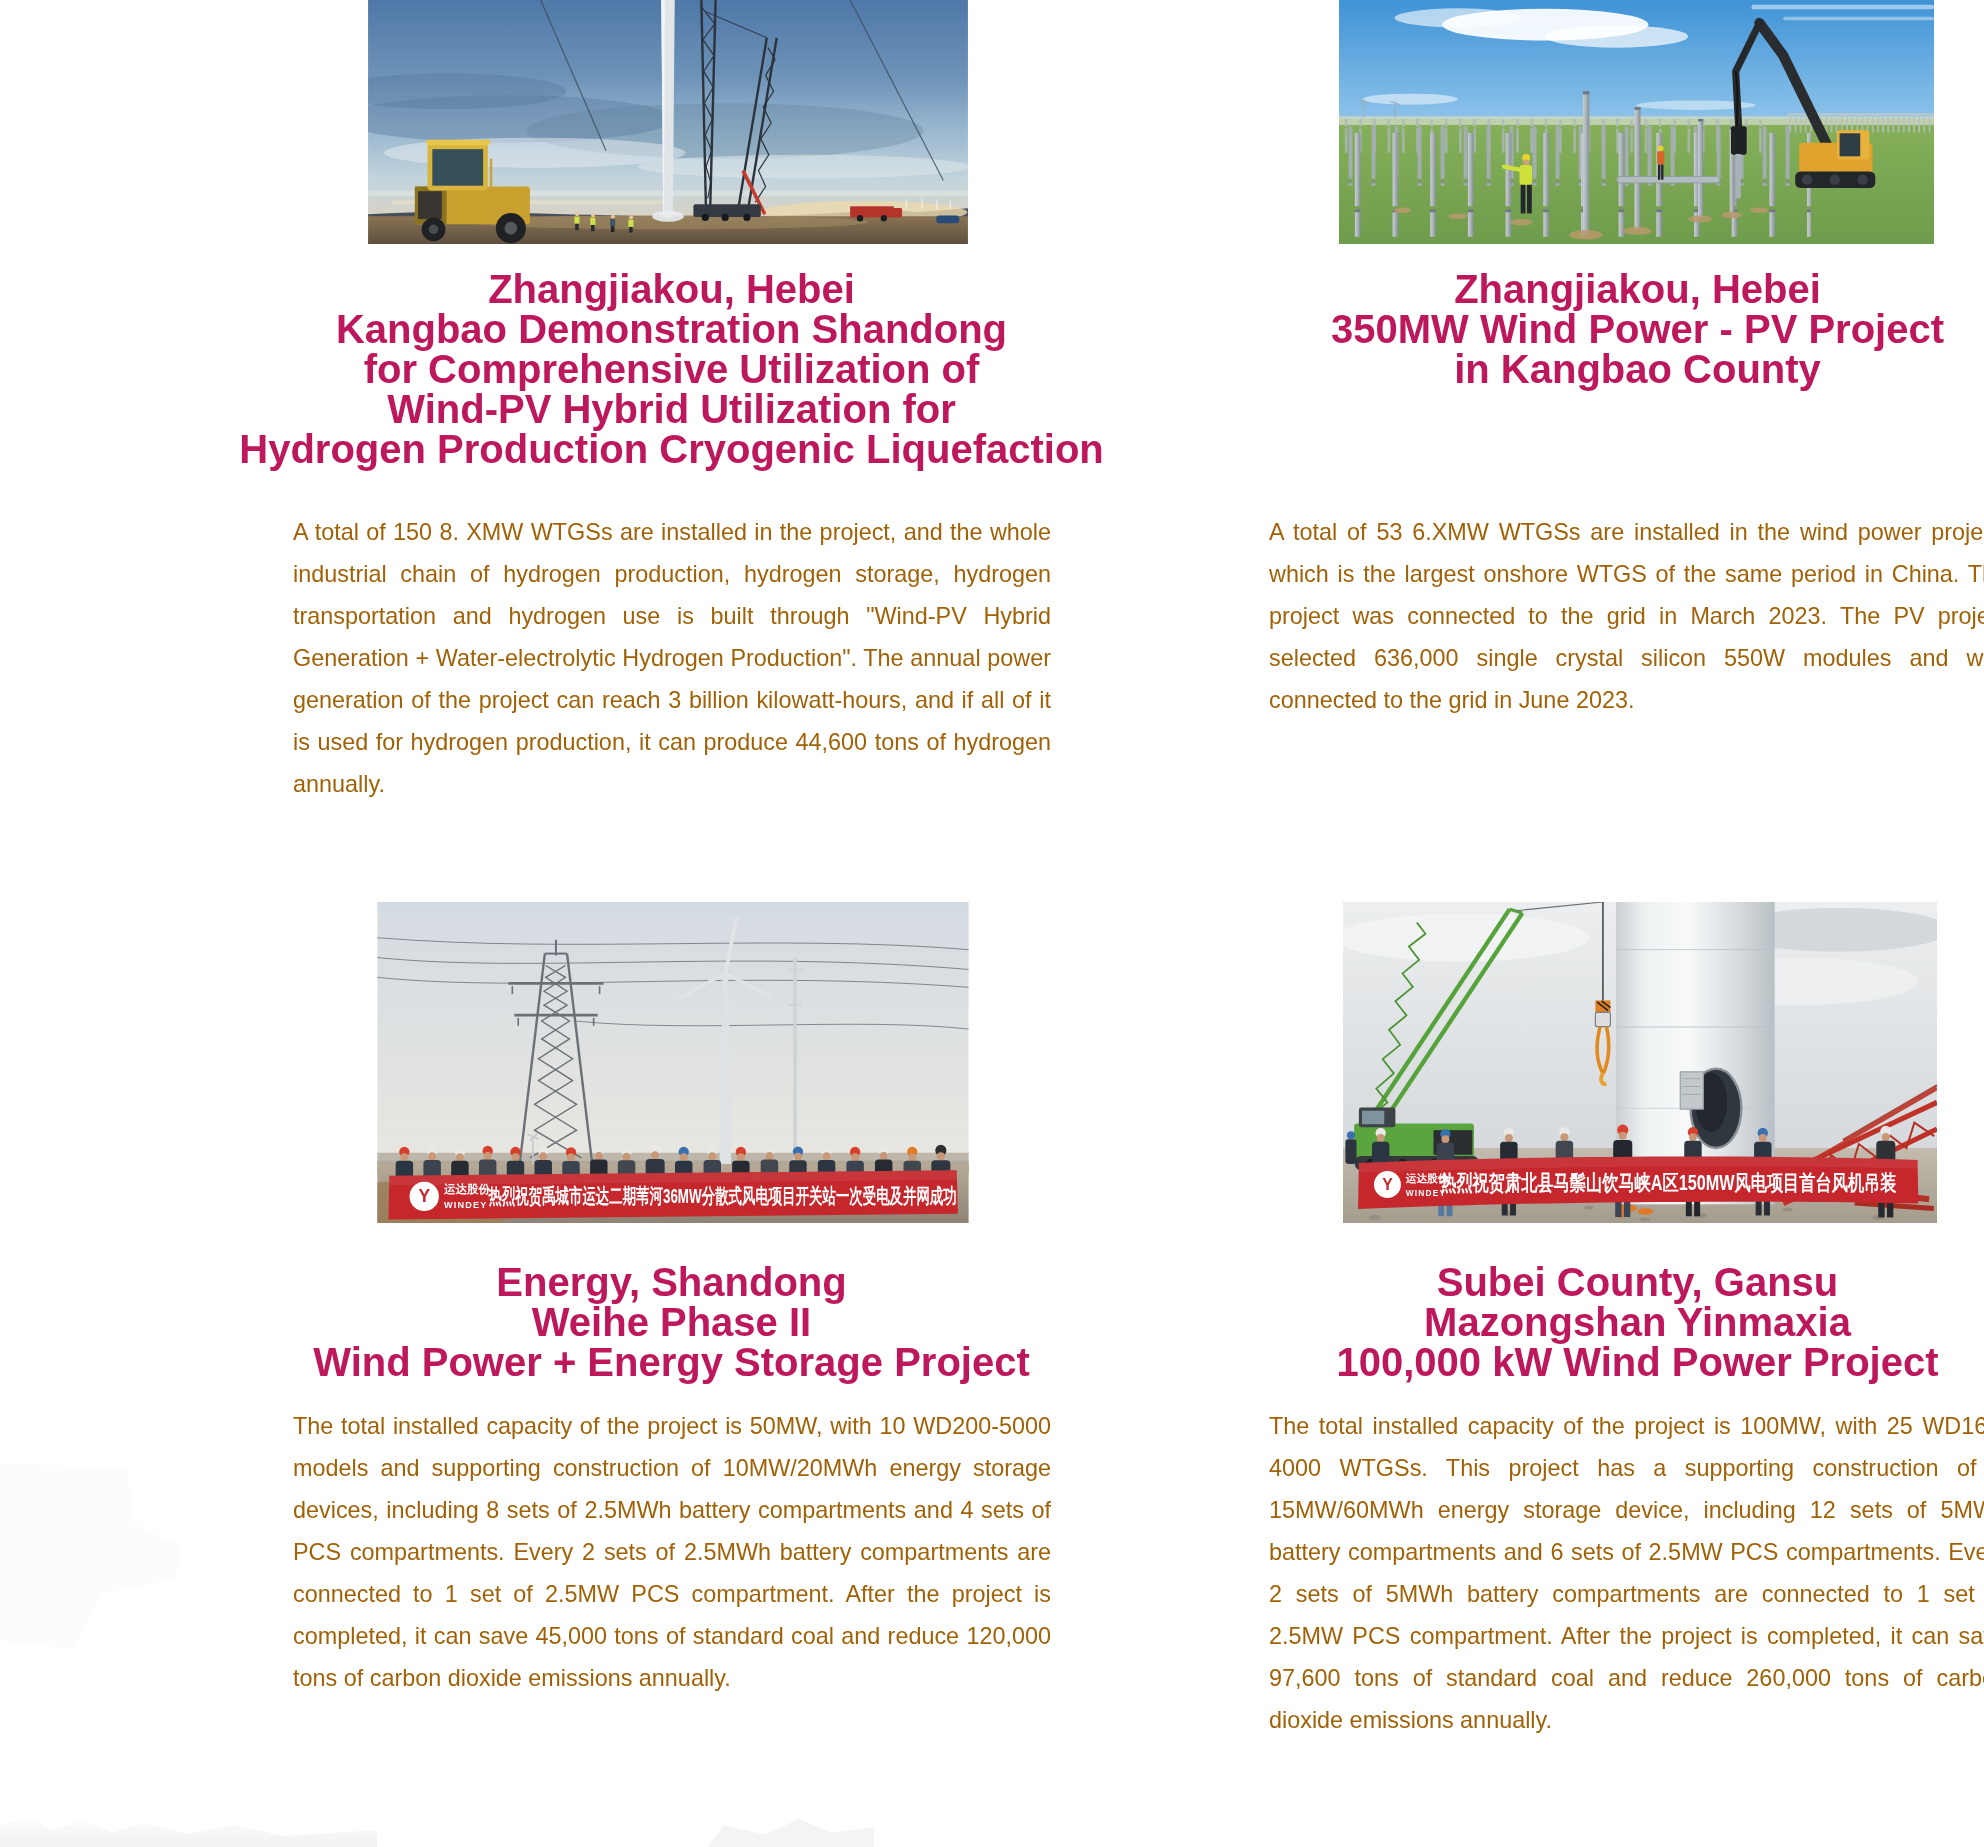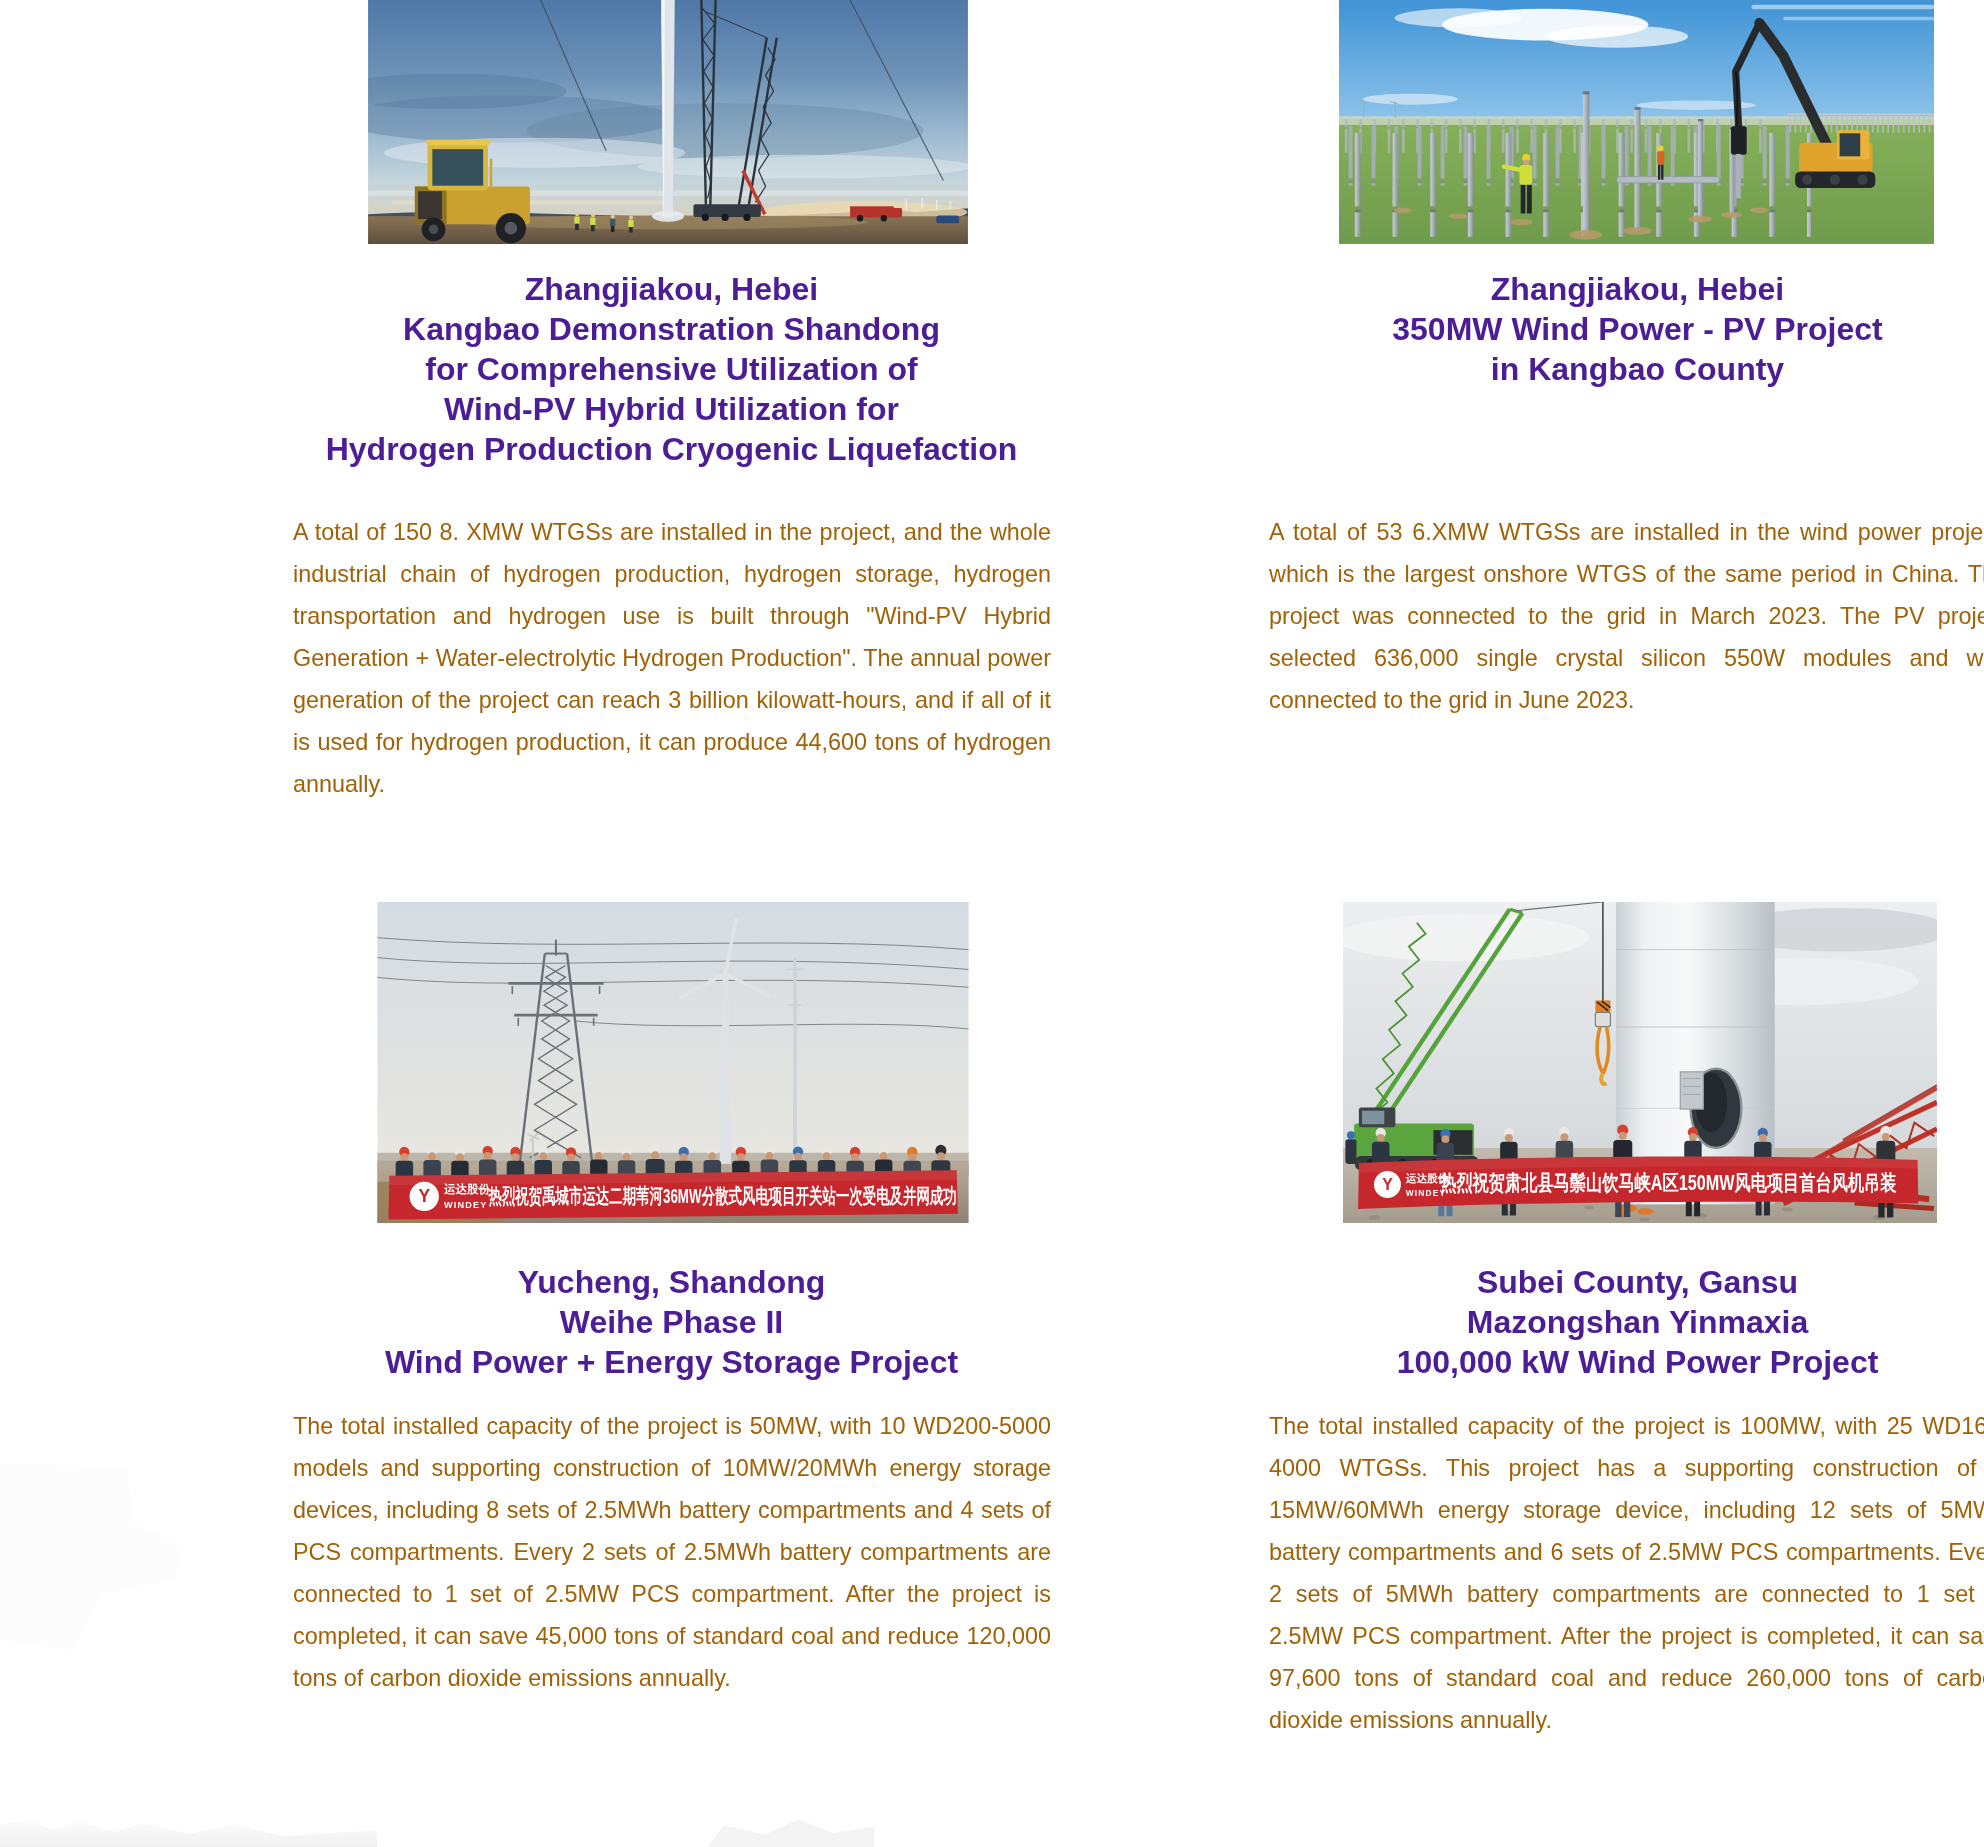--- a/index.html
+++ b/index.html
@@ -7,21 +7,21 @@
     position:relative;width:2287px;height:1847px;background:#ffffff;
     font-family:"Liberation Sans","DejaVu Sans",sans-serif;overflow:hidden;
   }
   .photo{position:absolute;display:block;}
   #photo1{left:368px;top:0;}
   #photo2{left:1339px;top:0;}
   #photo3{left:377px;top:902px;}
   #photo4{left:1343px;top:902px;}
   .title{
     position:absolute;width:873px;text-align:center;
-    font-weight:700;font-size:32px;line-height:40px;color:#4c1d95;
+    font-weight:700;font-size:40px;line-height:40px;color:#be185d;
   }
   #title1{left:235px;top:269px;}
   #title2{left:1201px;top:269px;}
   #title3{left:235px;top:1262px;}
   #title4{left:1201px;top:1262px;}
   .bodytext{
     position:absolute;color:#a16207;font-size:23.4px;line-height:42px;
     text-align:justify;text-align-last:left;margin:0;
   }
   #body1{left:293px;top:511px;width:758px;}
@@ -594,21 +594,21 @@
     <div>for Comprehensive Utilization of</div>
     <div>Wind-PV Hybrid Utilization for</div>
     <div>Hydrogen Production Cryogenic Liquefaction</div>
   </div>
   <div class="title" id="title2">
     <div>Zhangjiakou, Hebei</div>
     <div>350MW Wind Power - PV Project</div>
     <div>in Kangbao County</div>
   </div>
   <div class="title" id="title3">
-    <div>Yucheng, Shandong</div>
+    <div>Energy, Shandong</div>
     <div>Weihe Phase II</div>
     <div>Wind Power + Energy Storage Project</div>
   </div>
   <div class="title" id="title4">
     <div>Subei County, Gansu</div>
     <div>Mazongshan Yinmaxia</div>
     <div>100,000 kW Wind Power Project</div>
   </div>
 
   <p class="bodytext" id="body1">A total of 150 8. XMW WTGSs are installed in the project, and the whole industrial chain of hydrogen production, hydrogen storage, hydrogen transportation and hydrogen use is built through "Wind-PV Hybrid Generation + Water-electrolytic Hydrogen Production". The annual power generation of the project can reach 3 billion kilowatt-hours, and if all of it is used for hydrogen production, it can produce 44,600 tons of hydrogen annually.</p>

